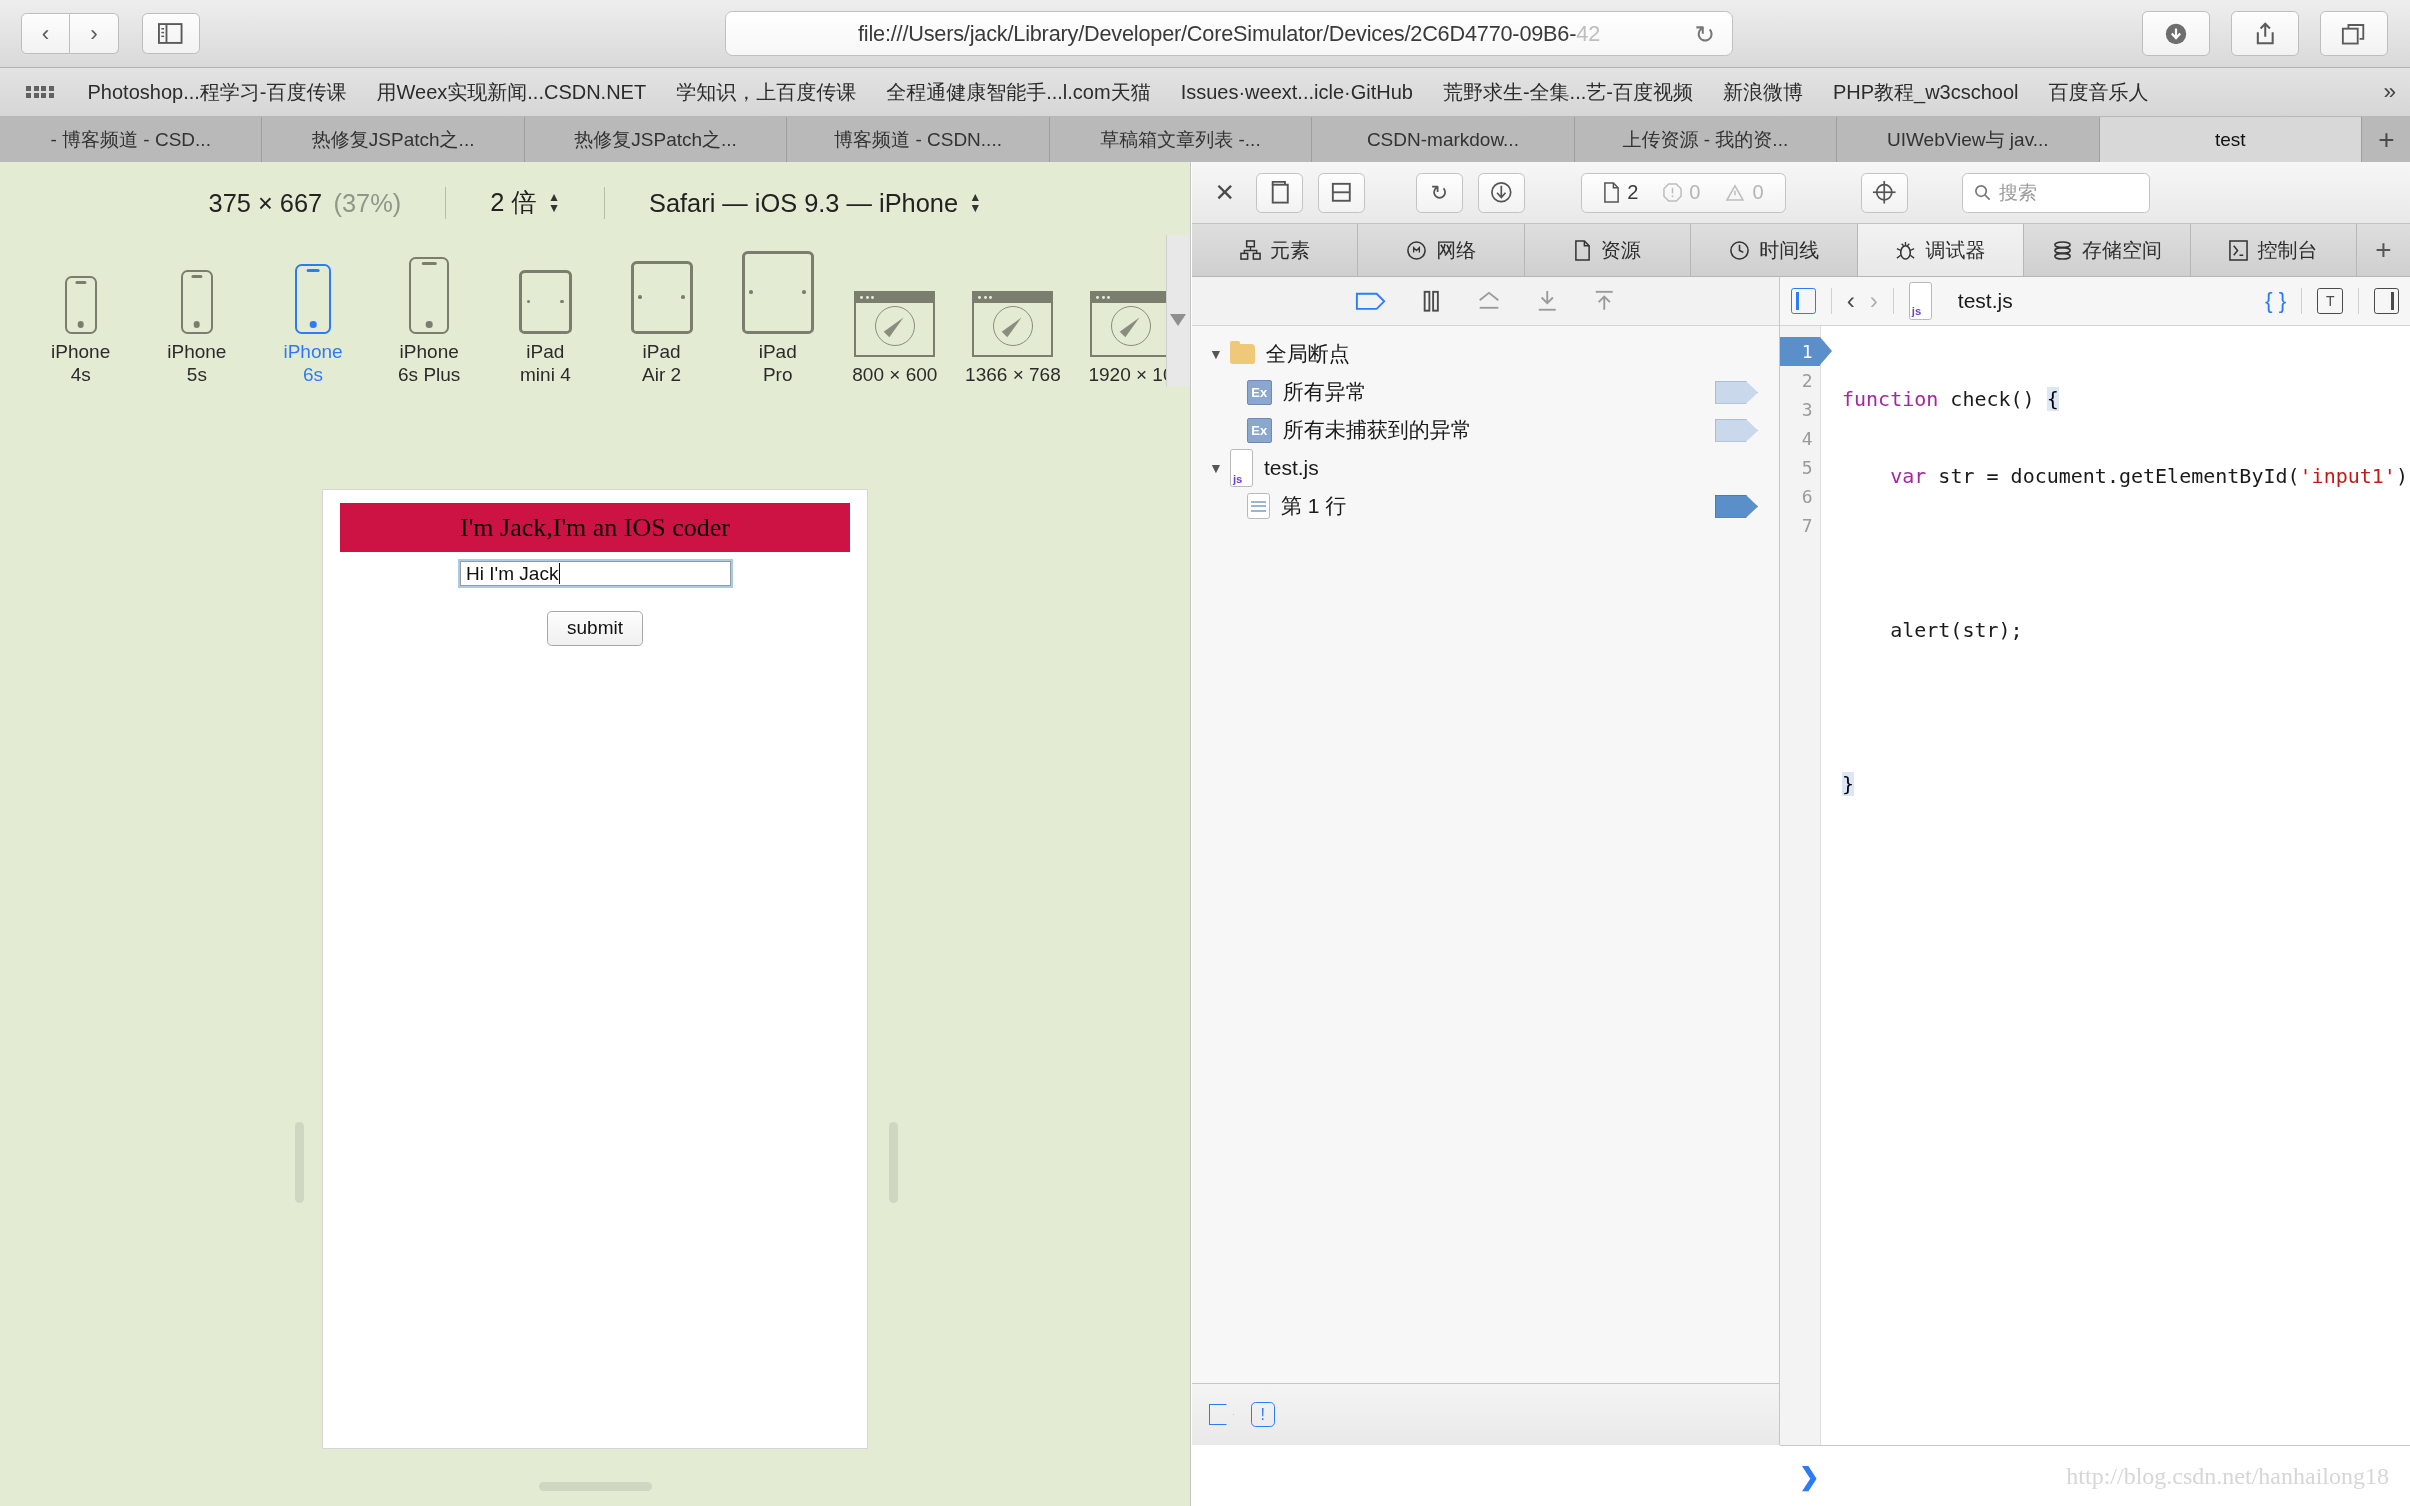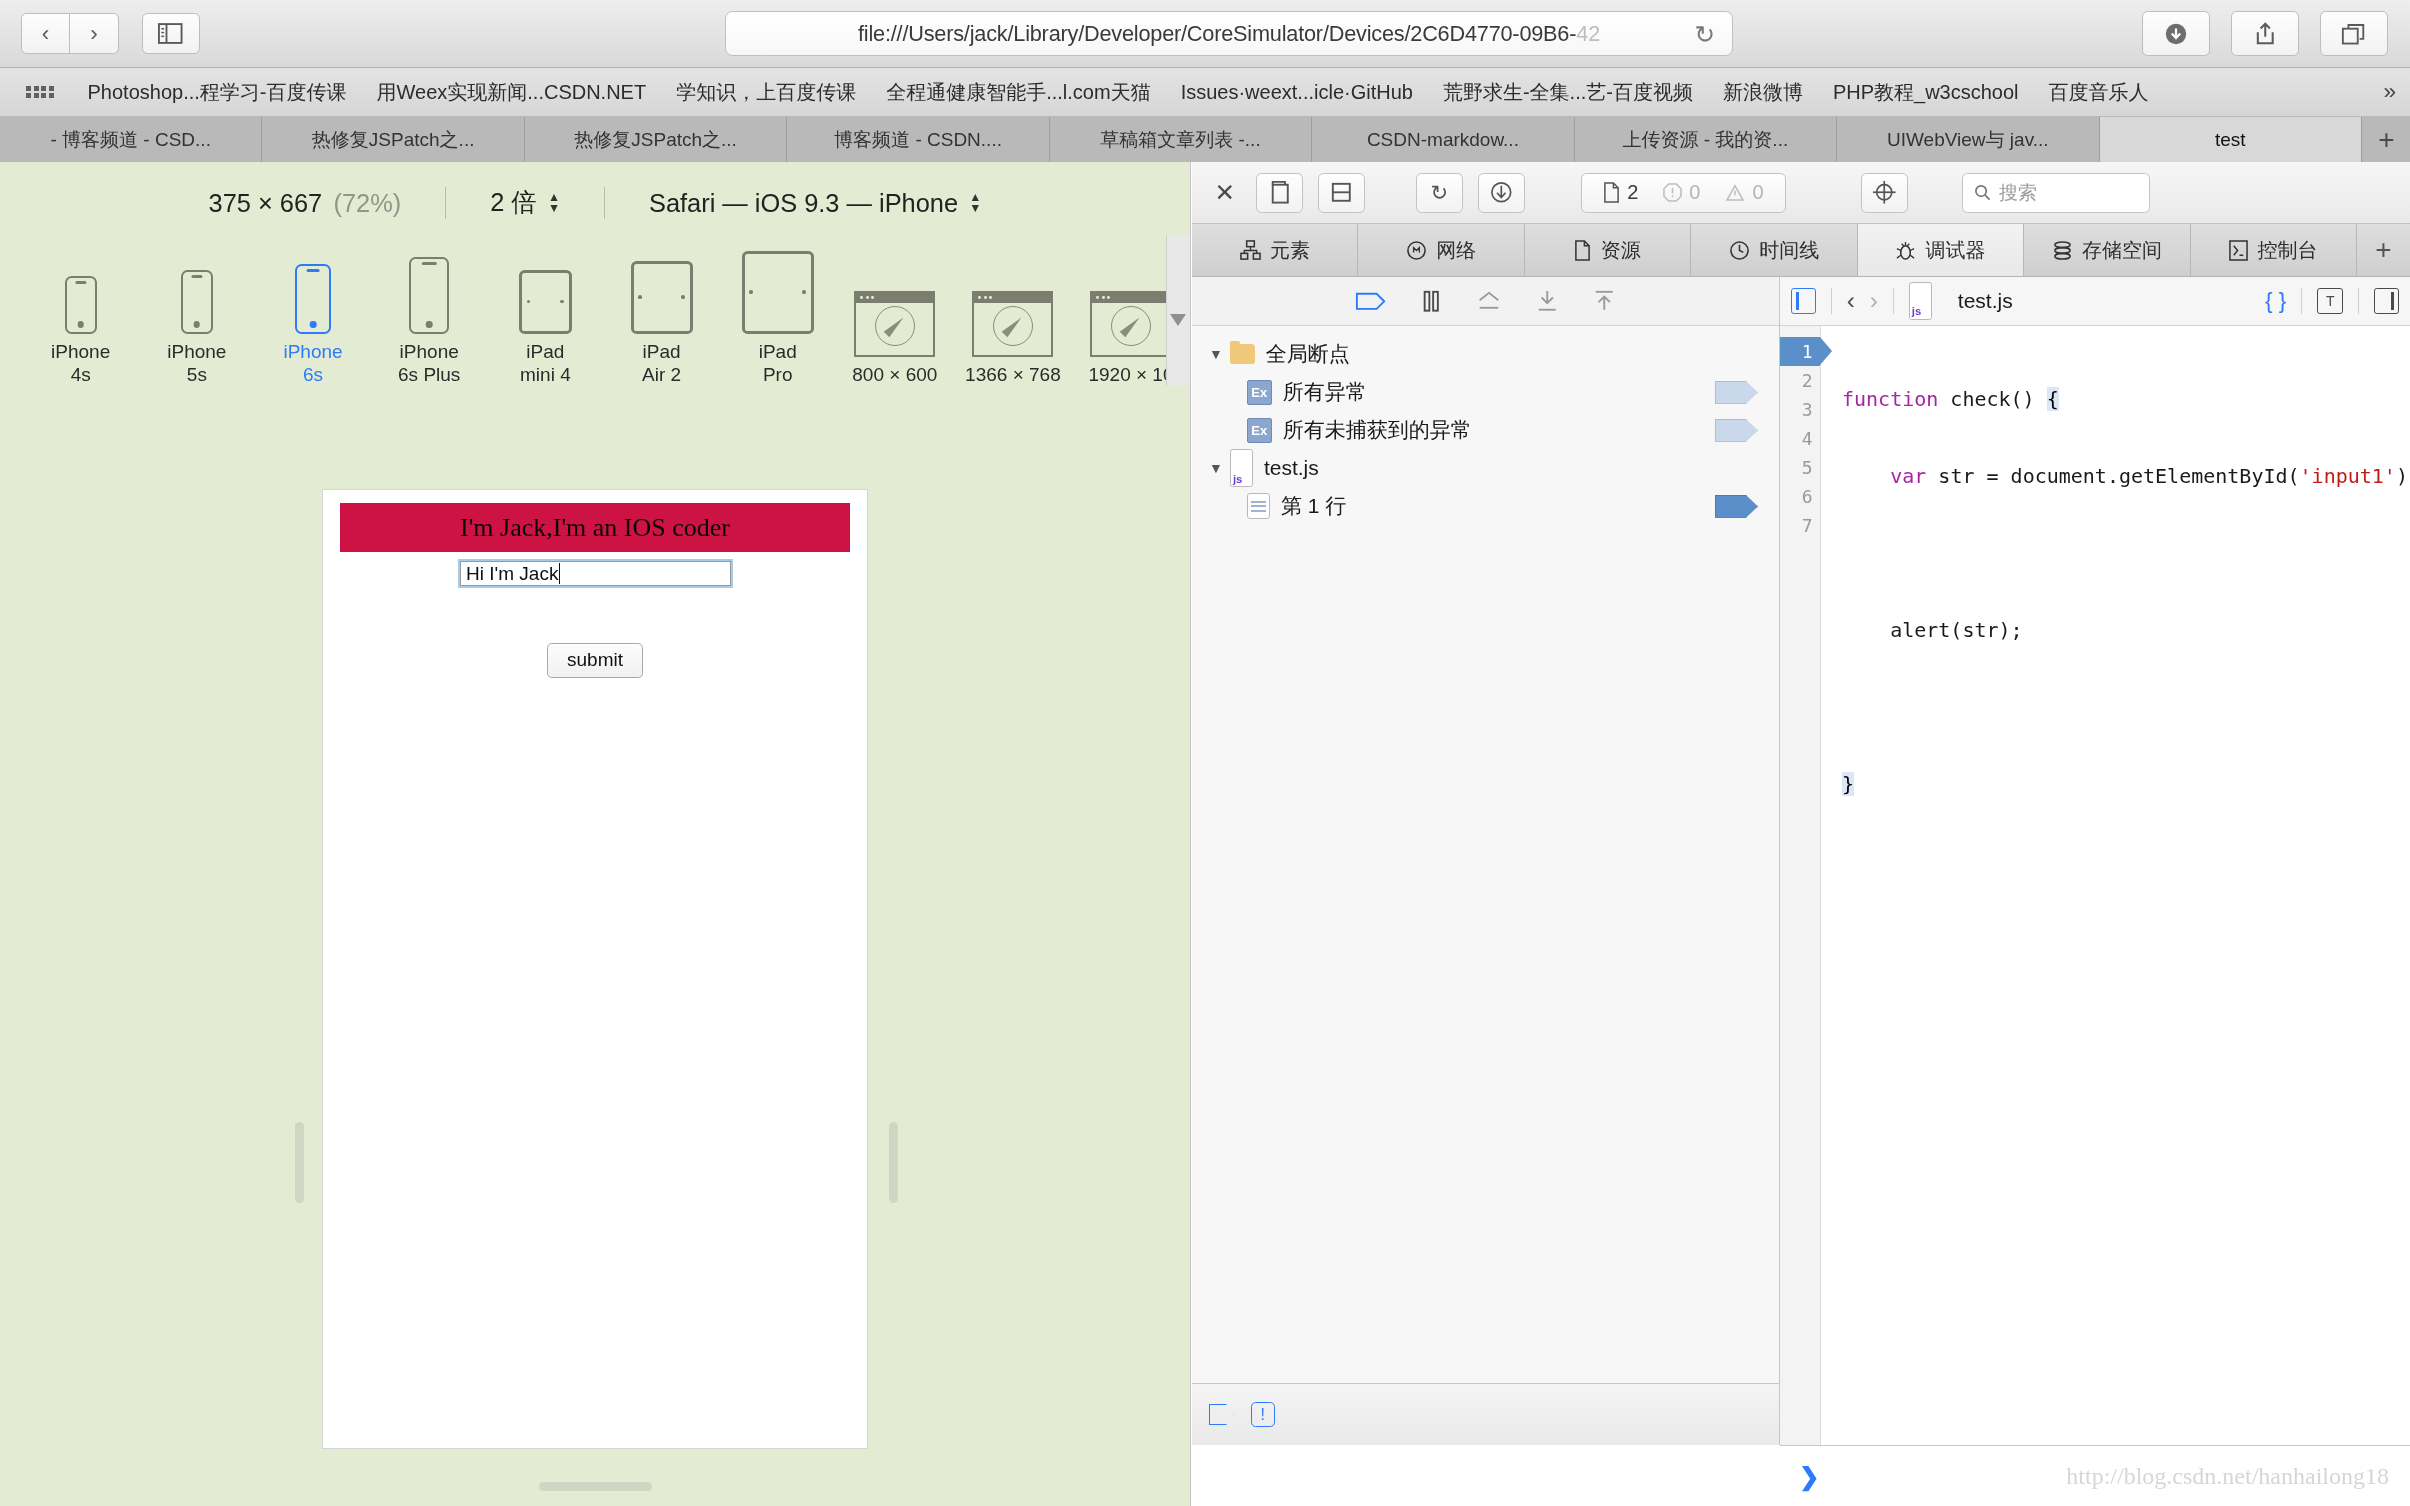--- a/index.html
+++ b/index.html
@@ -159,21 +159,21 @@
   .page-input {
     width: 271px; height: 25px; border: 0.9px solid #9a9a9a; background: #fff;
     outline: 2.8px solid #a8cbe8; font-size: 19px; padding: 0 5.6px;
     display:flex; align-items:center; color:#111; font-family:"Liberation Sans", sans-serif;
   }
   .caret { display:inline-block; width:0.9px; height:21px; background:#111; margin-left:0.9px; }
   .page-submit-wrap { display:flex; justify-content:center; margin-top: 24.5px; }
   .page-submit {
     background: linear-gradient(#fdfdfd,#f0f0f0);
     border:0.9px solid #a8a8a8; border-radius:4.7px;
-    font-size:19px; color:#111; padding: 5.6px 19px; margin-top: 32px;
+    font-size:19px; color:#111; padding: 5.6px 19px;
   }
   .grip { position:absolute; width:8.5px; height:81px; background:#cfd6c1; border-radius:4.7px; }
   .grip-h { position:absolute; width:113px; height:8.5px; background:#cfd6c1; border-radius:4.7px; }
 
   
   .inspector { position:absolute; left:1192px; top:162px; width:1218px; height:1345px; background:#fff; }
   .insp-toolbar {
     height: 62px; background: linear-gradient(#f6f6f6,#e9e9e9);
     border-bottom:0.9px solid #c2c2c2; display:flex; align-items:center; padding:0 17px; gap: 15px;
   }
@@ -355,21 +355,21 @@
     <div class="tab">UIWebView与 jav...</div>
     <div class="tab active">test</div>
     <div class="tab-add">+</div>
   </div>
 
   <div class="sim-area">
 
     <div class="sim-topbar">
       <div class="sim-seg">
         <span>375 × 667</span>
-        <span class="dim-pct">(72%)</span>
+        <span class="dim-pct">(37%)</span>
       </div>
       <div class="sim-divider"></div>
       <div class="sim-seg">
         <span>2 倍</span>
         <span class="stepper">
             <span>▲</span>
             <span>▼</span>
           </span>
       </div>
       <div class="sim-divider"></div>

